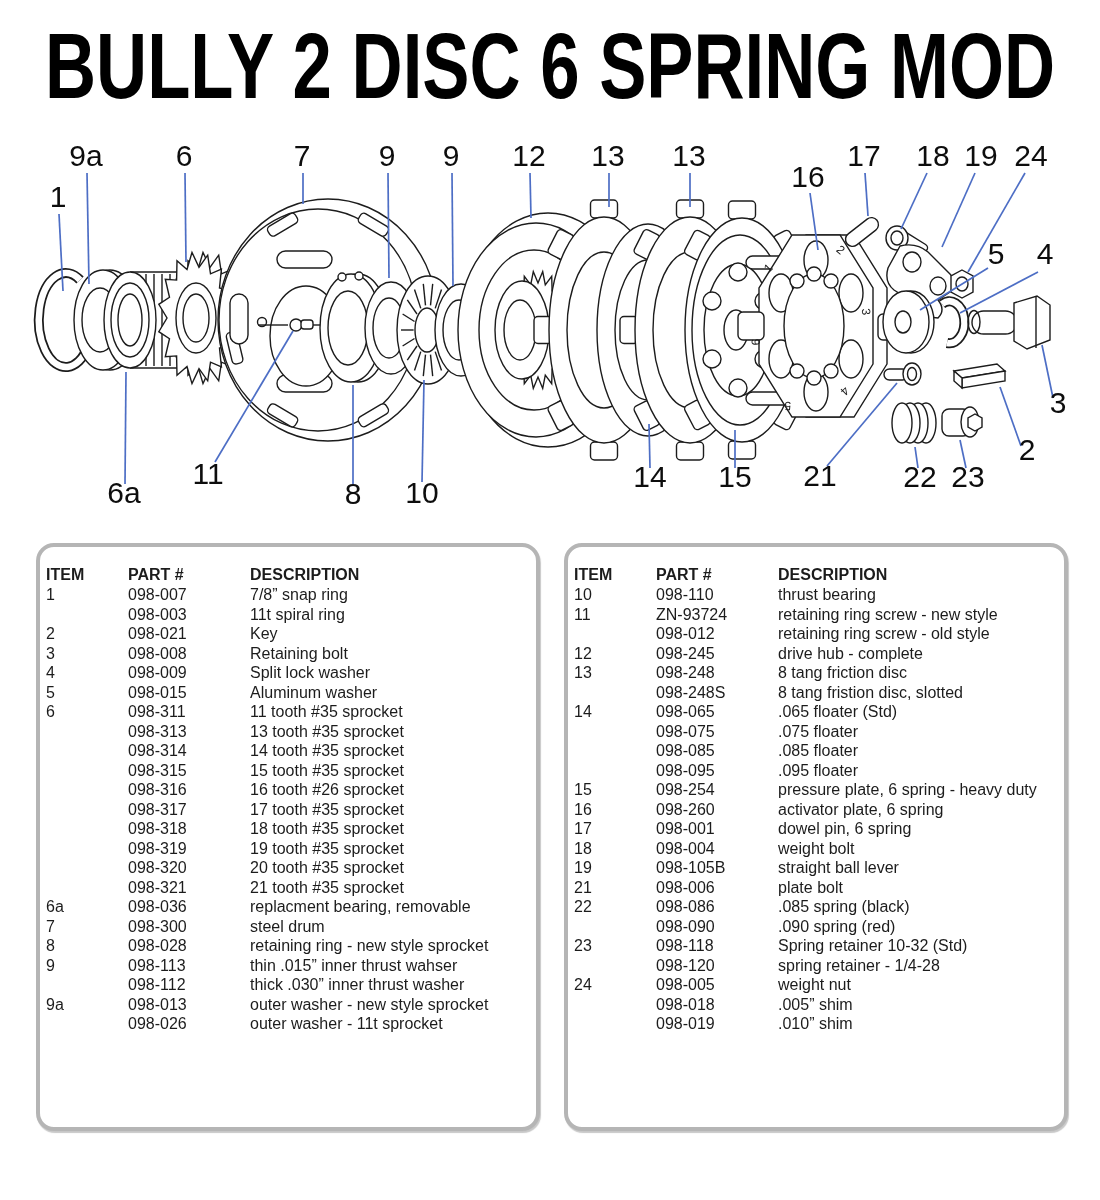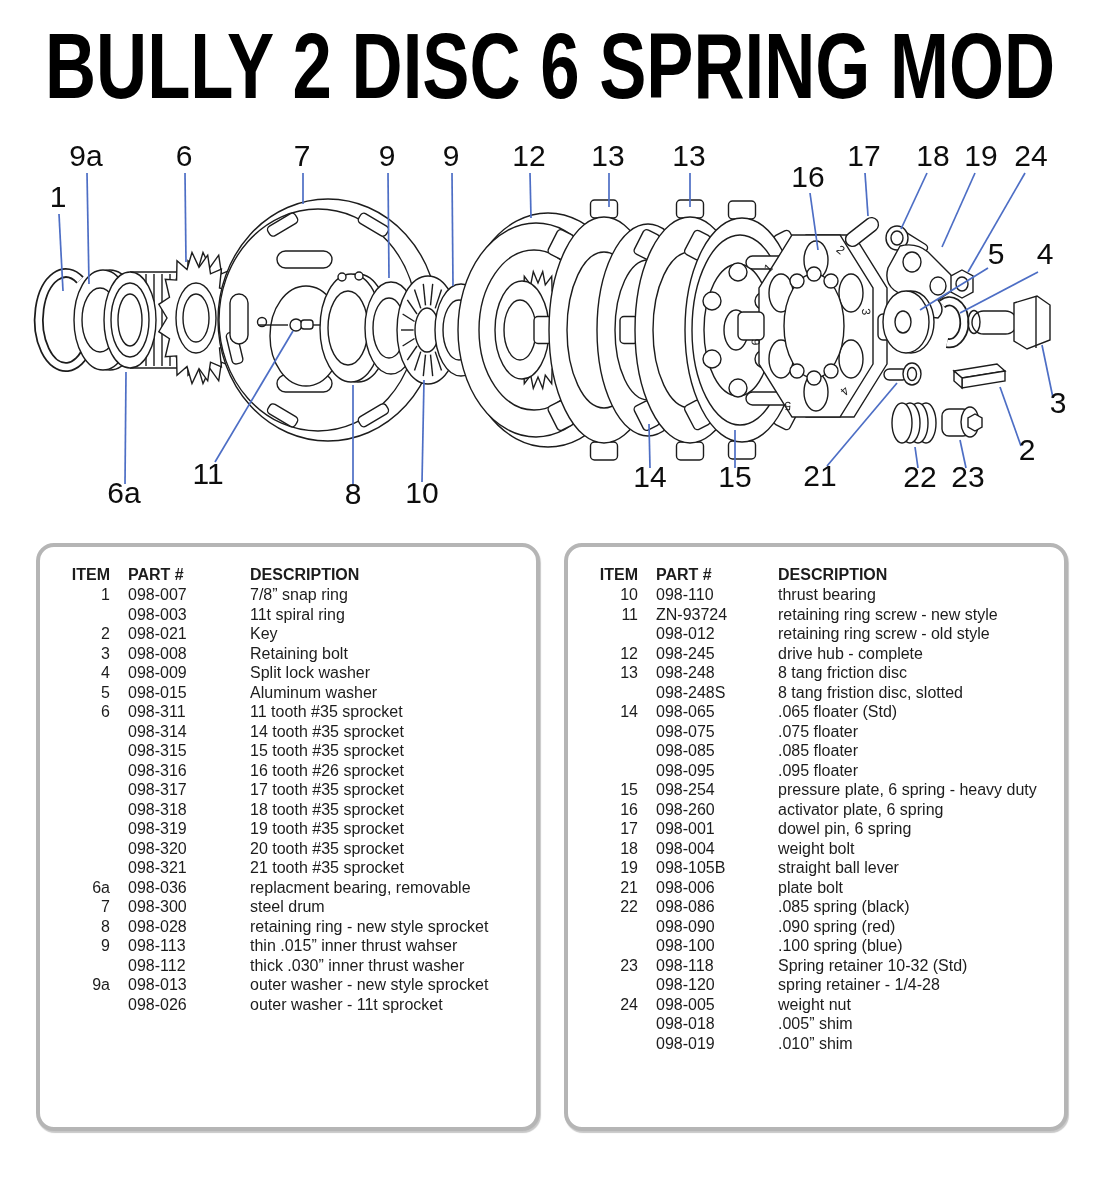--- a/index.html
+++ b/index.html
@@ -19,21 +19,21 @@
   .ptable{
     position:absolute;top:543px;width:504px;height:588px;background:#fff;
     border:4px solid #b5b5b5;border-radius:18px;box-sizing:border-box;
     box-shadow:1px 2px 1px rgba(0,0,0,0.22);
   }
   #table-left{left:36px;}
   #table-right{left:564px;}
   .thead{position:absolute;top:19px;left:0;right:0;font-weight:bold;font-size:16px;}
   .tbody{position:absolute;top:38px;left:0;right:0;}
   .prow{position:relative;height:19.5px;font-size:16px;line-height:19.5px;white-space:nowrap;}
-  .c-item{position:absolute;left:6px;width:64px;text-align:right;}
+  .c-item{position:absolute;left:6px;width:64px;text-align:left;}
   .c-part{position:absolute;left:88px;}
   .c-desc{position:absolute;left:210px;}
 </style>
 </head>
 <body>
 
 <svg id="diagram" width="1100" height="550" viewBox="0 0 1100 550">
 
   <text id="title-text" x="45" y="98" font-size="92" textLength="1010" lengthAdjust="spacingAndGlyphs">BULLY 2 DISC 6 SPRING MOD</text>
 
@@ -405,20 +405,25 @@
         <span class="c-part">098-015</span>
         <span class="c-desc">Aluminum washer</span>
       </div>
       <div class="prow">
         <span class="c-item">6</span>
         <span class="c-part">098-311</span>
         <span class="c-desc">11 tooth #35 sprocket</span>
       </div>
       <div class="prow">
         <span class="c-item"></span>
+        <span class="c-part">098-313</span>
+        <span class="c-desc">13 tooth #35 sprocket</span>
+      </div>
+      <div class="prow">
+        <span class="c-item"></span>
         <span class="c-part">098-314</span>
         <span class="c-desc">14 tooth #35 sprocket</span>
       </div>
       <div class="prow">
         <span class="c-item"></span>
         <span class="c-part">098-315</span>
         <span class="c-desc">15 tooth #35 sprocket</span>
       </div>
       <div class="prow">
         <span class="c-item"></span>
@@ -579,25 +584,20 @@
         <span class="c-item">22</span>
         <span class="c-part">098-086</span>
         <span class="c-desc">.085 spring (black)</span>
       </div>
       <div class="prow">
         <span class="c-item"></span>
         <span class="c-part">098-090</span>
         <span class="c-desc">.090 spring (red)</span>
       </div>
       <div class="prow">
-        <span class="c-item"></span>
-        <span class="c-part">098-100</span>
-        <span class="c-desc">.100 spring (blue)</span>
-      </div>
-      <div class="prow">
         <span class="c-item">23</span>
         <span class="c-part">098-118</span>
         <span class="c-desc">Spring retainer 10-32 (Std)</span>
       </div>
       <div class="prow">
         <span class="c-item"></span>
         <span class="c-part">098-120</span>
         <span class="c-desc">spring retainer - 1/4-28</span>
       </div>
       <div class="prow">

